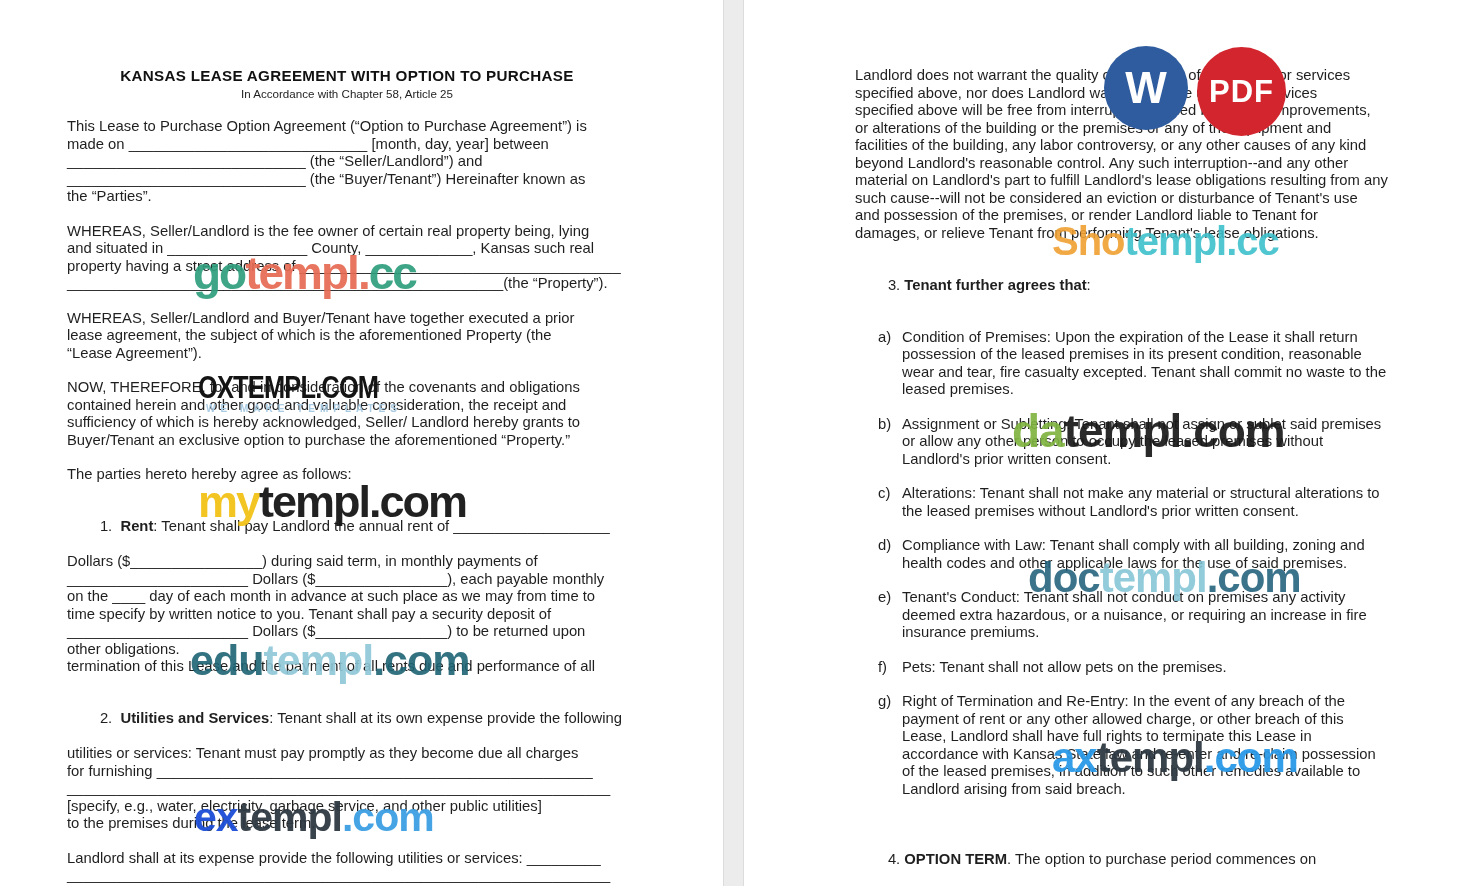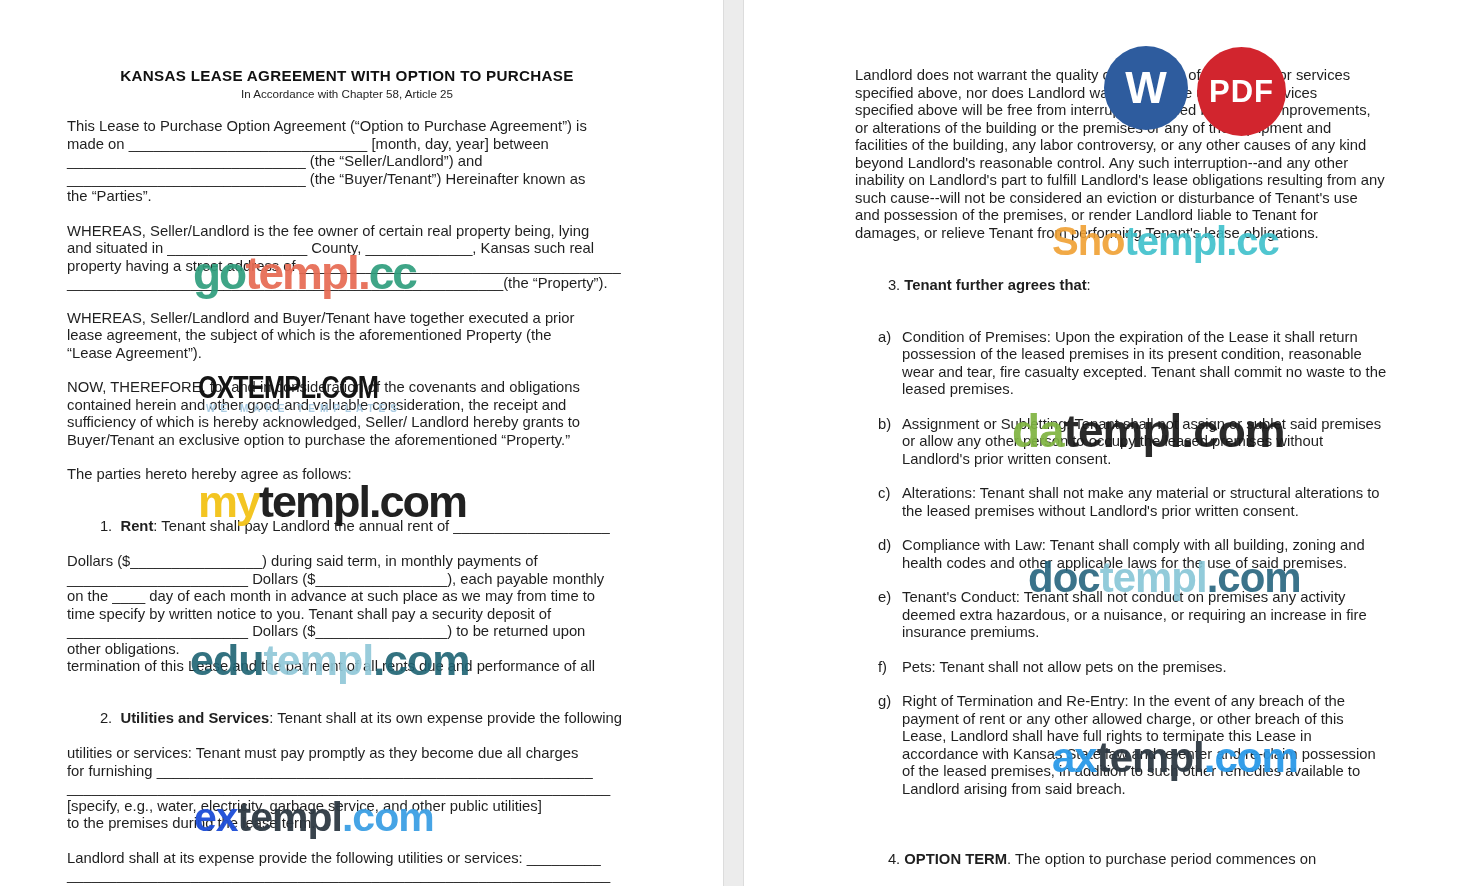--- a/index.html
+++ b/index.html
@@ -127,21 +127,21 @@
   <div class="gutter"></div>
 
   <div class="page-content right">
     <div class="para" style="margin-top:0;">
         <div class="tl">Landlord does not warrant the quality or adequacy of the utilities or services</div>
         <div class="tl">specified above, nor does Landlord warrant that the utilities or services</div>
         <div class="tl">specified above will be free from interruption caused by repairs, improvements,</div>
         <div class="tl">or alterations of the building or the premises or any of the equipment and</div>
         <div class="tl">facilities of the building, any labor controversy, or any other causes of any kind</div>
         <div class="tl">beyond Landlord's reasonable control. Any such interruption--and any other</div>
-        <div class="tl">inability on Landlord's part to fulfill Landlord's lease obligations resulting from any</div>
+        <div class="tl">material on Landlord's part to fulfill Landlord's lease obligations resulting from any</div>
         <div class="tl">such cause--will not be considered an eviction or disturbance of Tenant's use</div>
         <div class="tl">and possession of the premises, or render Landlord liable to Tenant for</div>
         <div class="tl">damages, or relieve Tenant from performing Tenant's lease obligations.</div>
       </div>
 
     <div class="para">
       <div class="tl">
         <span>3. </span><span class="b">Tenant further agrees that</span><span>:</span>
       </div>
       <div class="items">

